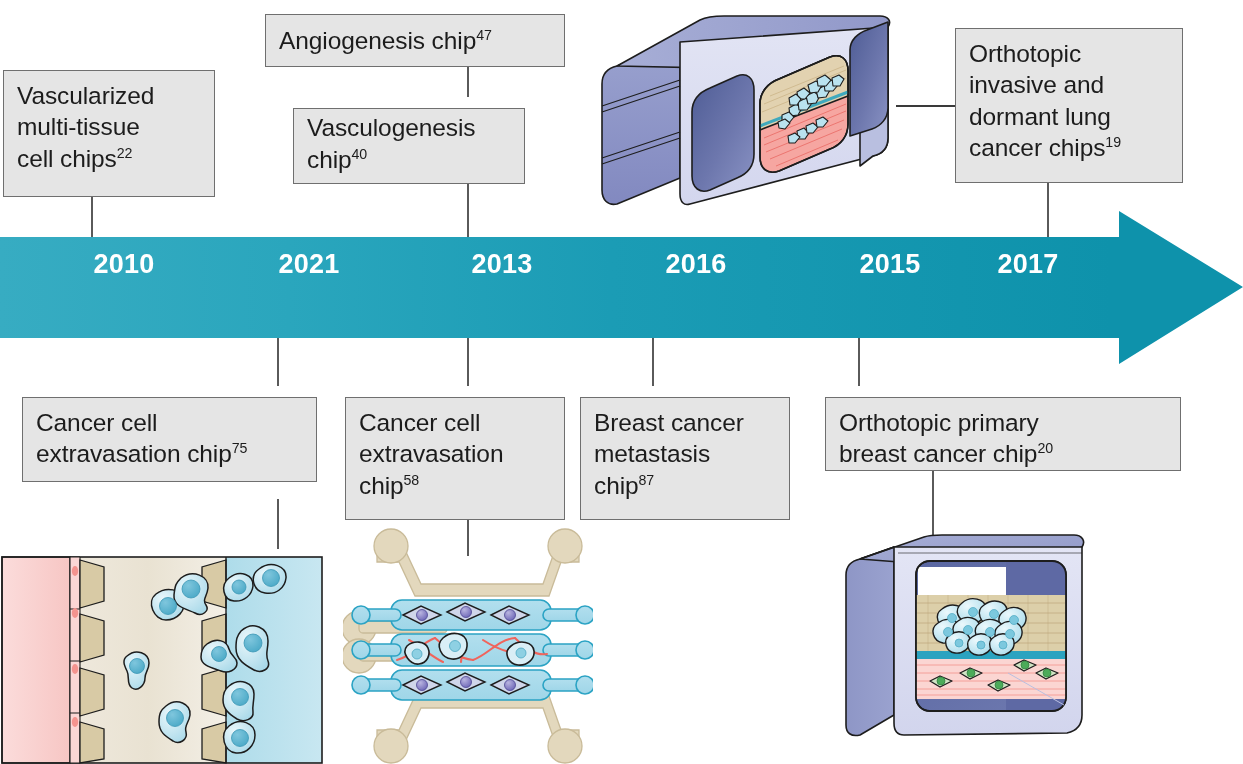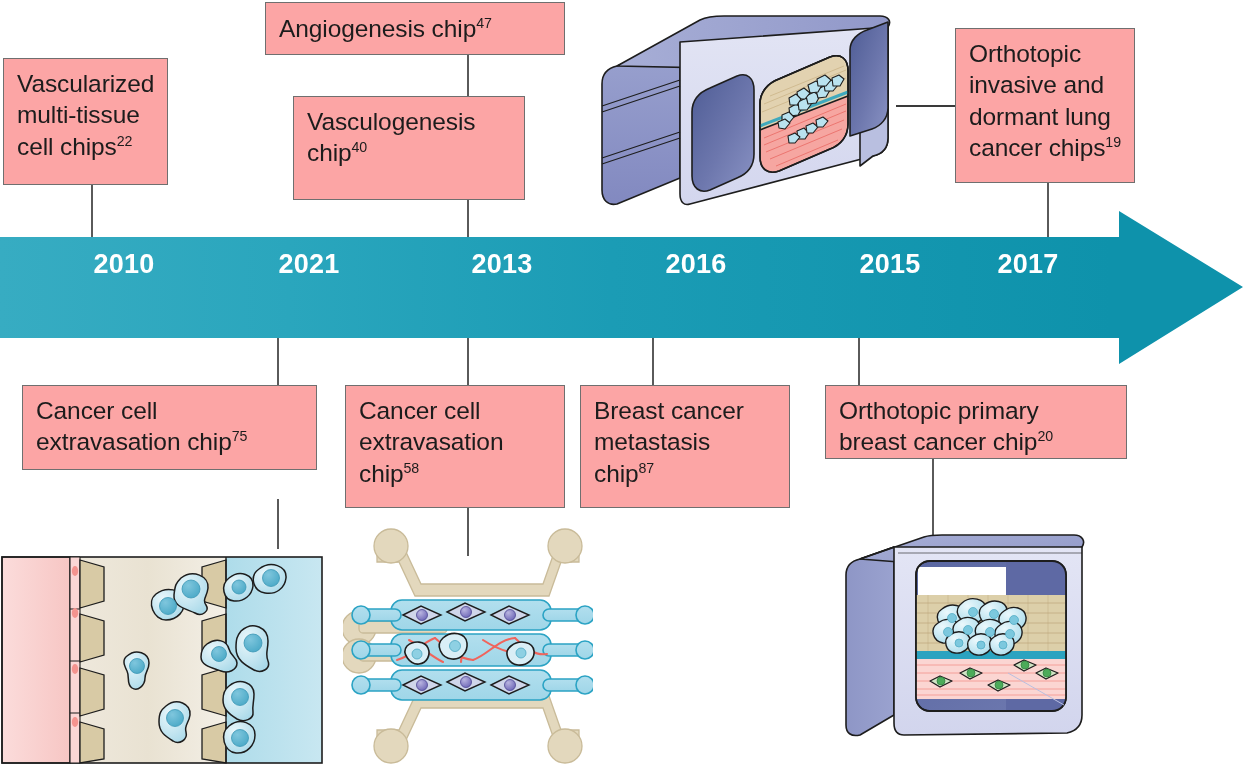--- a/index.html
+++ b/index.html
@@ -1,23 +1,23 @@
 <!DOCTYPE html>
 <html><head>
 <meta charset="utf-8">
 <style>
   html,body{margin:0;padding:0;background:#ffffff;}
   body{width:1243px;height:764px;position:relative;overflow:hidden;
        font-family:"Liberation Sans","DejaVu Sans",sans-serif;color:#1a1a1a;}
   #stage{position:absolute;left:0;top:0;width:1243px;height:764px;}
 
   
-  .lbl{position:absolute;box-sizing:border-box;background:#fca5a5;
+  .lbl{position:absolute;box-sizing:border-box;background:#e5e5e5;
        border:1.6px solid #6f6f6f;display:flex;align-items:flex-start;
-       padding:9px 12px 8px 13px;z-index:6;}
+       padding:9px 12px 8px 13px;z-index:6;margin-top:12px;}
   .lbl .txt{font-size:24.5px;line-height:1.285;letter-spacing:-0.1px;color:#1c1c1c;
             white-space:pre-line;font-weight:400;}
   .lbl .txt sup{font-size:0.58em;vertical-align:super;line-height:0;}
 
   
   .vline{position:absolute;width:1.7px;background:#5a5a5a;z-index:2;}
   .hline{position:absolute;height:1.7px;background:#3a3a3a;z-index:2;}
 
   
   #timeline{position:absolute;left:0;top:237px;width:1112px;height:101px;
@@ -55,49 +55,49 @@
     <polygon points="0,26 10,26 10,0 134,76 10,153 10,127 0,127" fill="#0e92ab"></polygon>
   </svg>
 
   <div class="yr" style="left:92px;">2010</div>
   <div class="yr" style="left:277px;">2021</div>
   <div class="yr" style="left:470px;">2013</div>
   <div class="yr" style="left:664px;">2016</div>
   <div class="yr" style="left:858px;">2015</div>
   <div class="yr" style="left:996px;">2017</div>
 
-  <div class="lbl" style="left:3px;top:58px;width:165px;height:127px;">
+  <div class="lbl" style="left:3px;top:58px;width:212px;height:127px;">
     <div class="txt"><span>Vascularized</span><br><span>multi-tissue</span><br><span>cell chips</span><sup>22</sup></div>
   </div>
 
   <div class="lbl" style="left:265px;top:2px;width:300px;height:53px;align-items:center;padding-top:0;padding-bottom:0;">
     <div class="txt"><span>Angiogenesis chip</span><sup>47</sup></div>
   </div>
 
-  <div class="lbl" style="left:293px;top:96px;width:232px;height:104px;">
+  <div class="lbl" style="left:293px;top:96px;width:232px;height:76px;align-items:flex-end;">
     <div class="txt"><span>Vasculogenesis</span><br><span>chip</span><sup>40</sup></div>
   </div>
 
-  <div class="lbl" style="left:955px;top:28px;width:180px;height:155px;">
+  <div class="lbl" style="left:955px;top:16px;width:228px;height:155px;">
     <div class="txt"><span>Orthotopic</span><br><span>invasive and</span><br><span>dormant lung</span><br><span>cancer chips</span><sup>19</sup></div>
   </div>
 
   <div class="lbl" style="left:22px;top:385px;width:295px;height:85px;">
     <div class="txt"><span>Cancer cell</span><br><span>extravasation chip</span><sup>75</sup></div>
   </div>
 
   <div class="lbl" style="left:345px;top:385px;width:220px;height:123px;">
     <div class="txt"><span>Cancer cell</span><br><span>extravasation</span><br><span>chip</span><sup>58</sup></div>
   </div>
 
   <div class="lbl" style="left:580px;top:385px;width:210px;height:123px;">
     <div class="txt"><span>Breast cancer</span><br><span>metastasis</span><br><span>chip</span><sup>87</sup></div>
   </div>
 
-  <div class="lbl" style="left:825px;top:385px;width:302px;height:74px;">
+  <div class="lbl" style="left:825px;top:385px;width:356px;height:74px;">
     <div class="txt"><span>Orthotopic primary</span><br><span>breast cancer chip</span><sup>20</sup></div>
   </div>
 
   <svg class="fig" style="left:592px;top:8px;width:305px;height:216px;" viewBox="0 0 305 216">
     <defs>
       <linearGradient id="lgBody" x1="0" y1="0" x2="0" y2="1">
         <stop offset="0" stop-color="#9aa2cf"></stop>
           <stop offset="1" stop-color="#8289c0"></stop>
       </linearGradient>
       <linearGradient id="lgTop" x1="0" y1="0" x2="1" y2="0">

